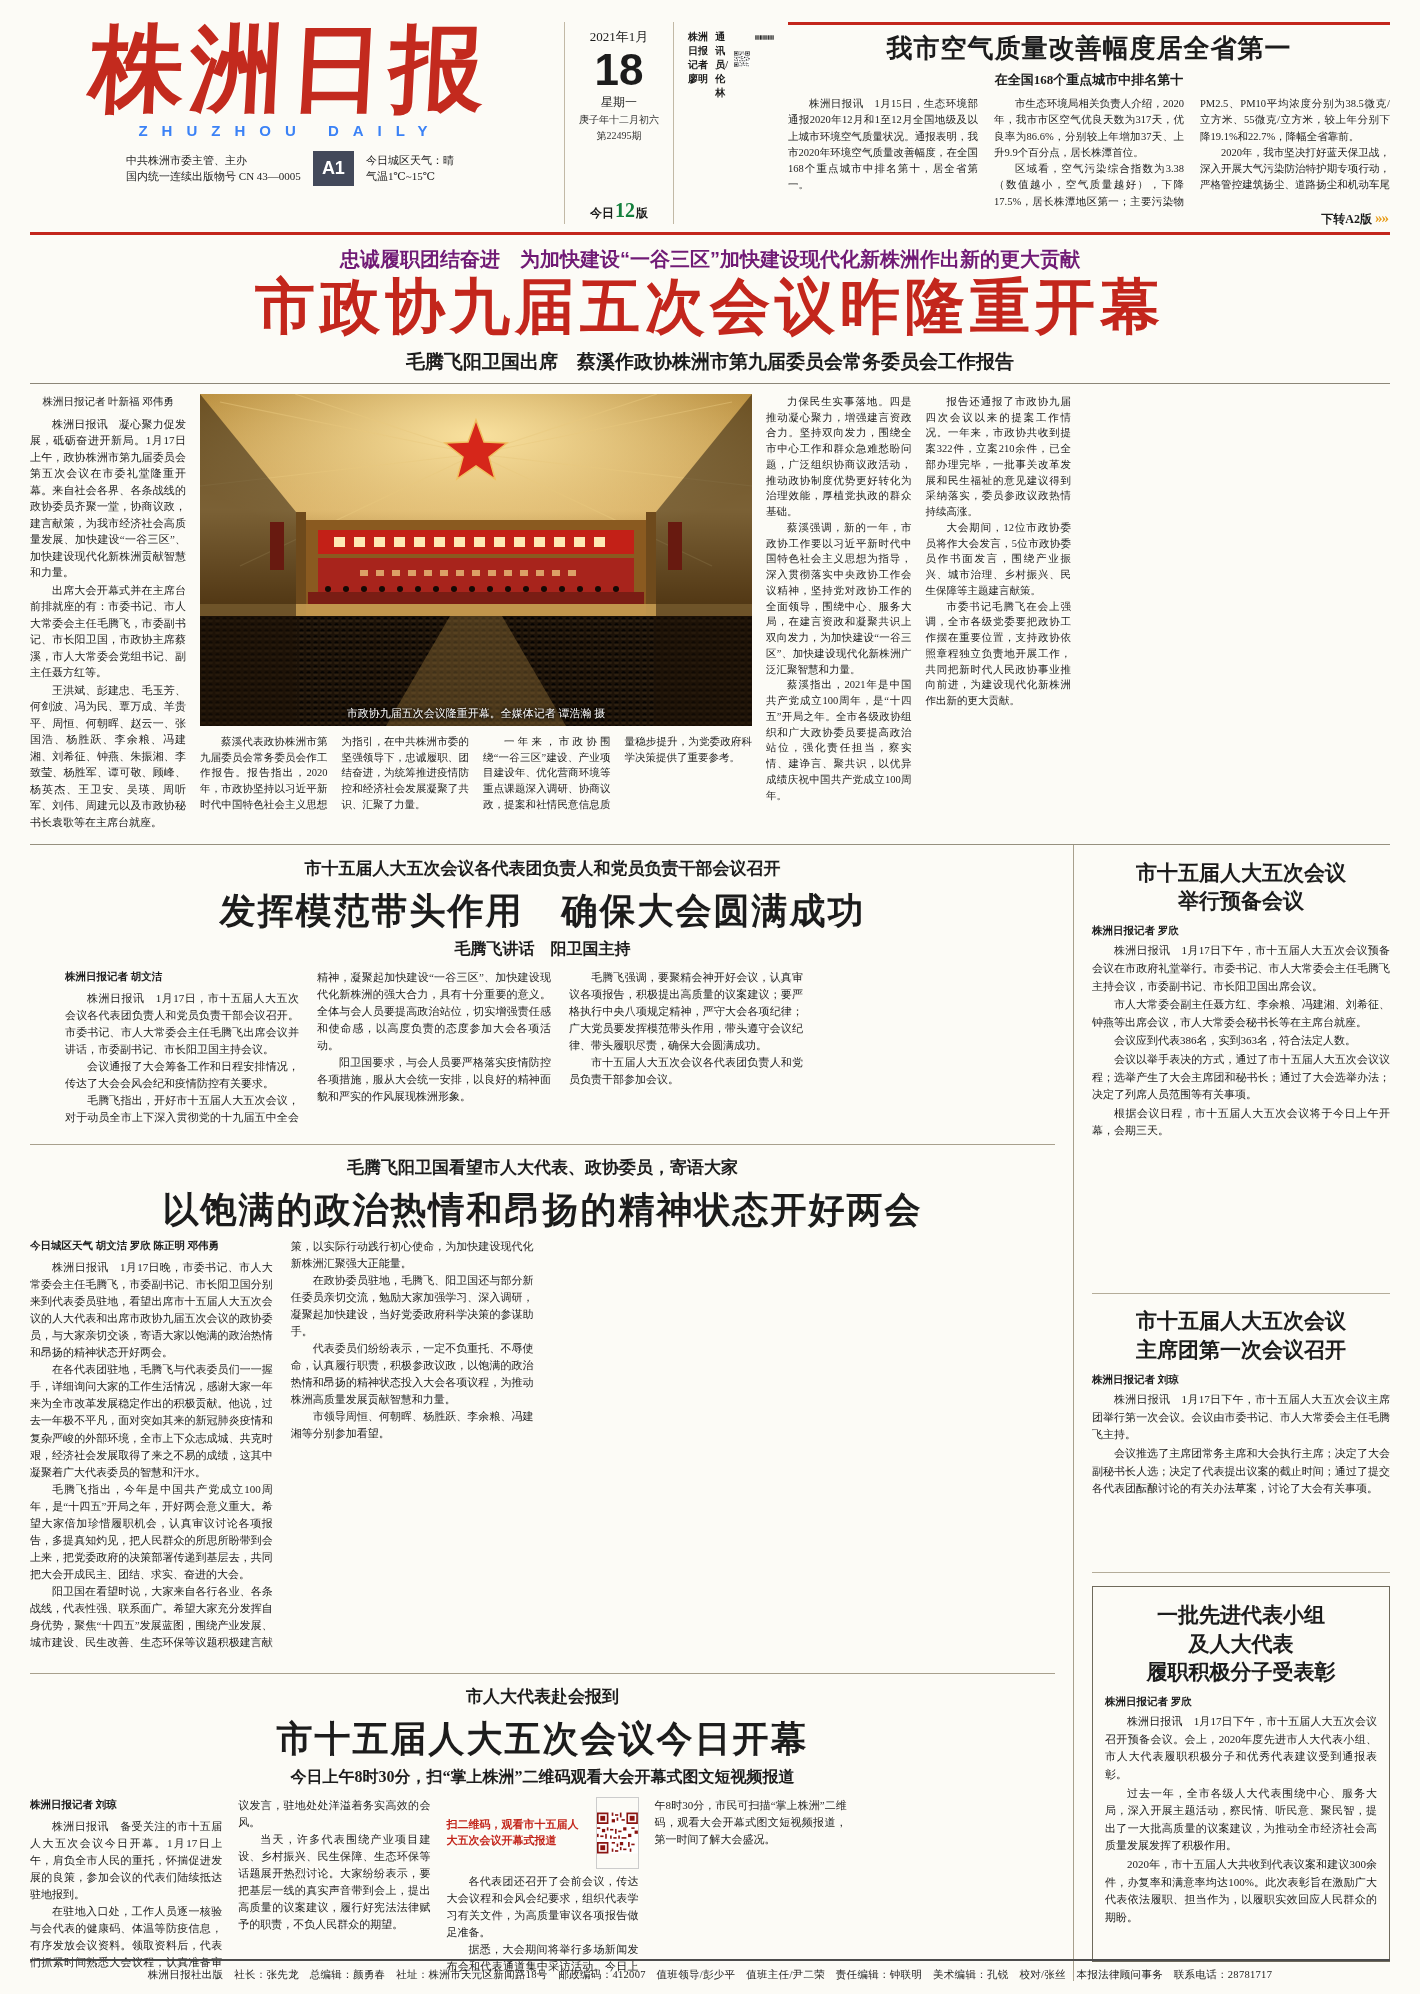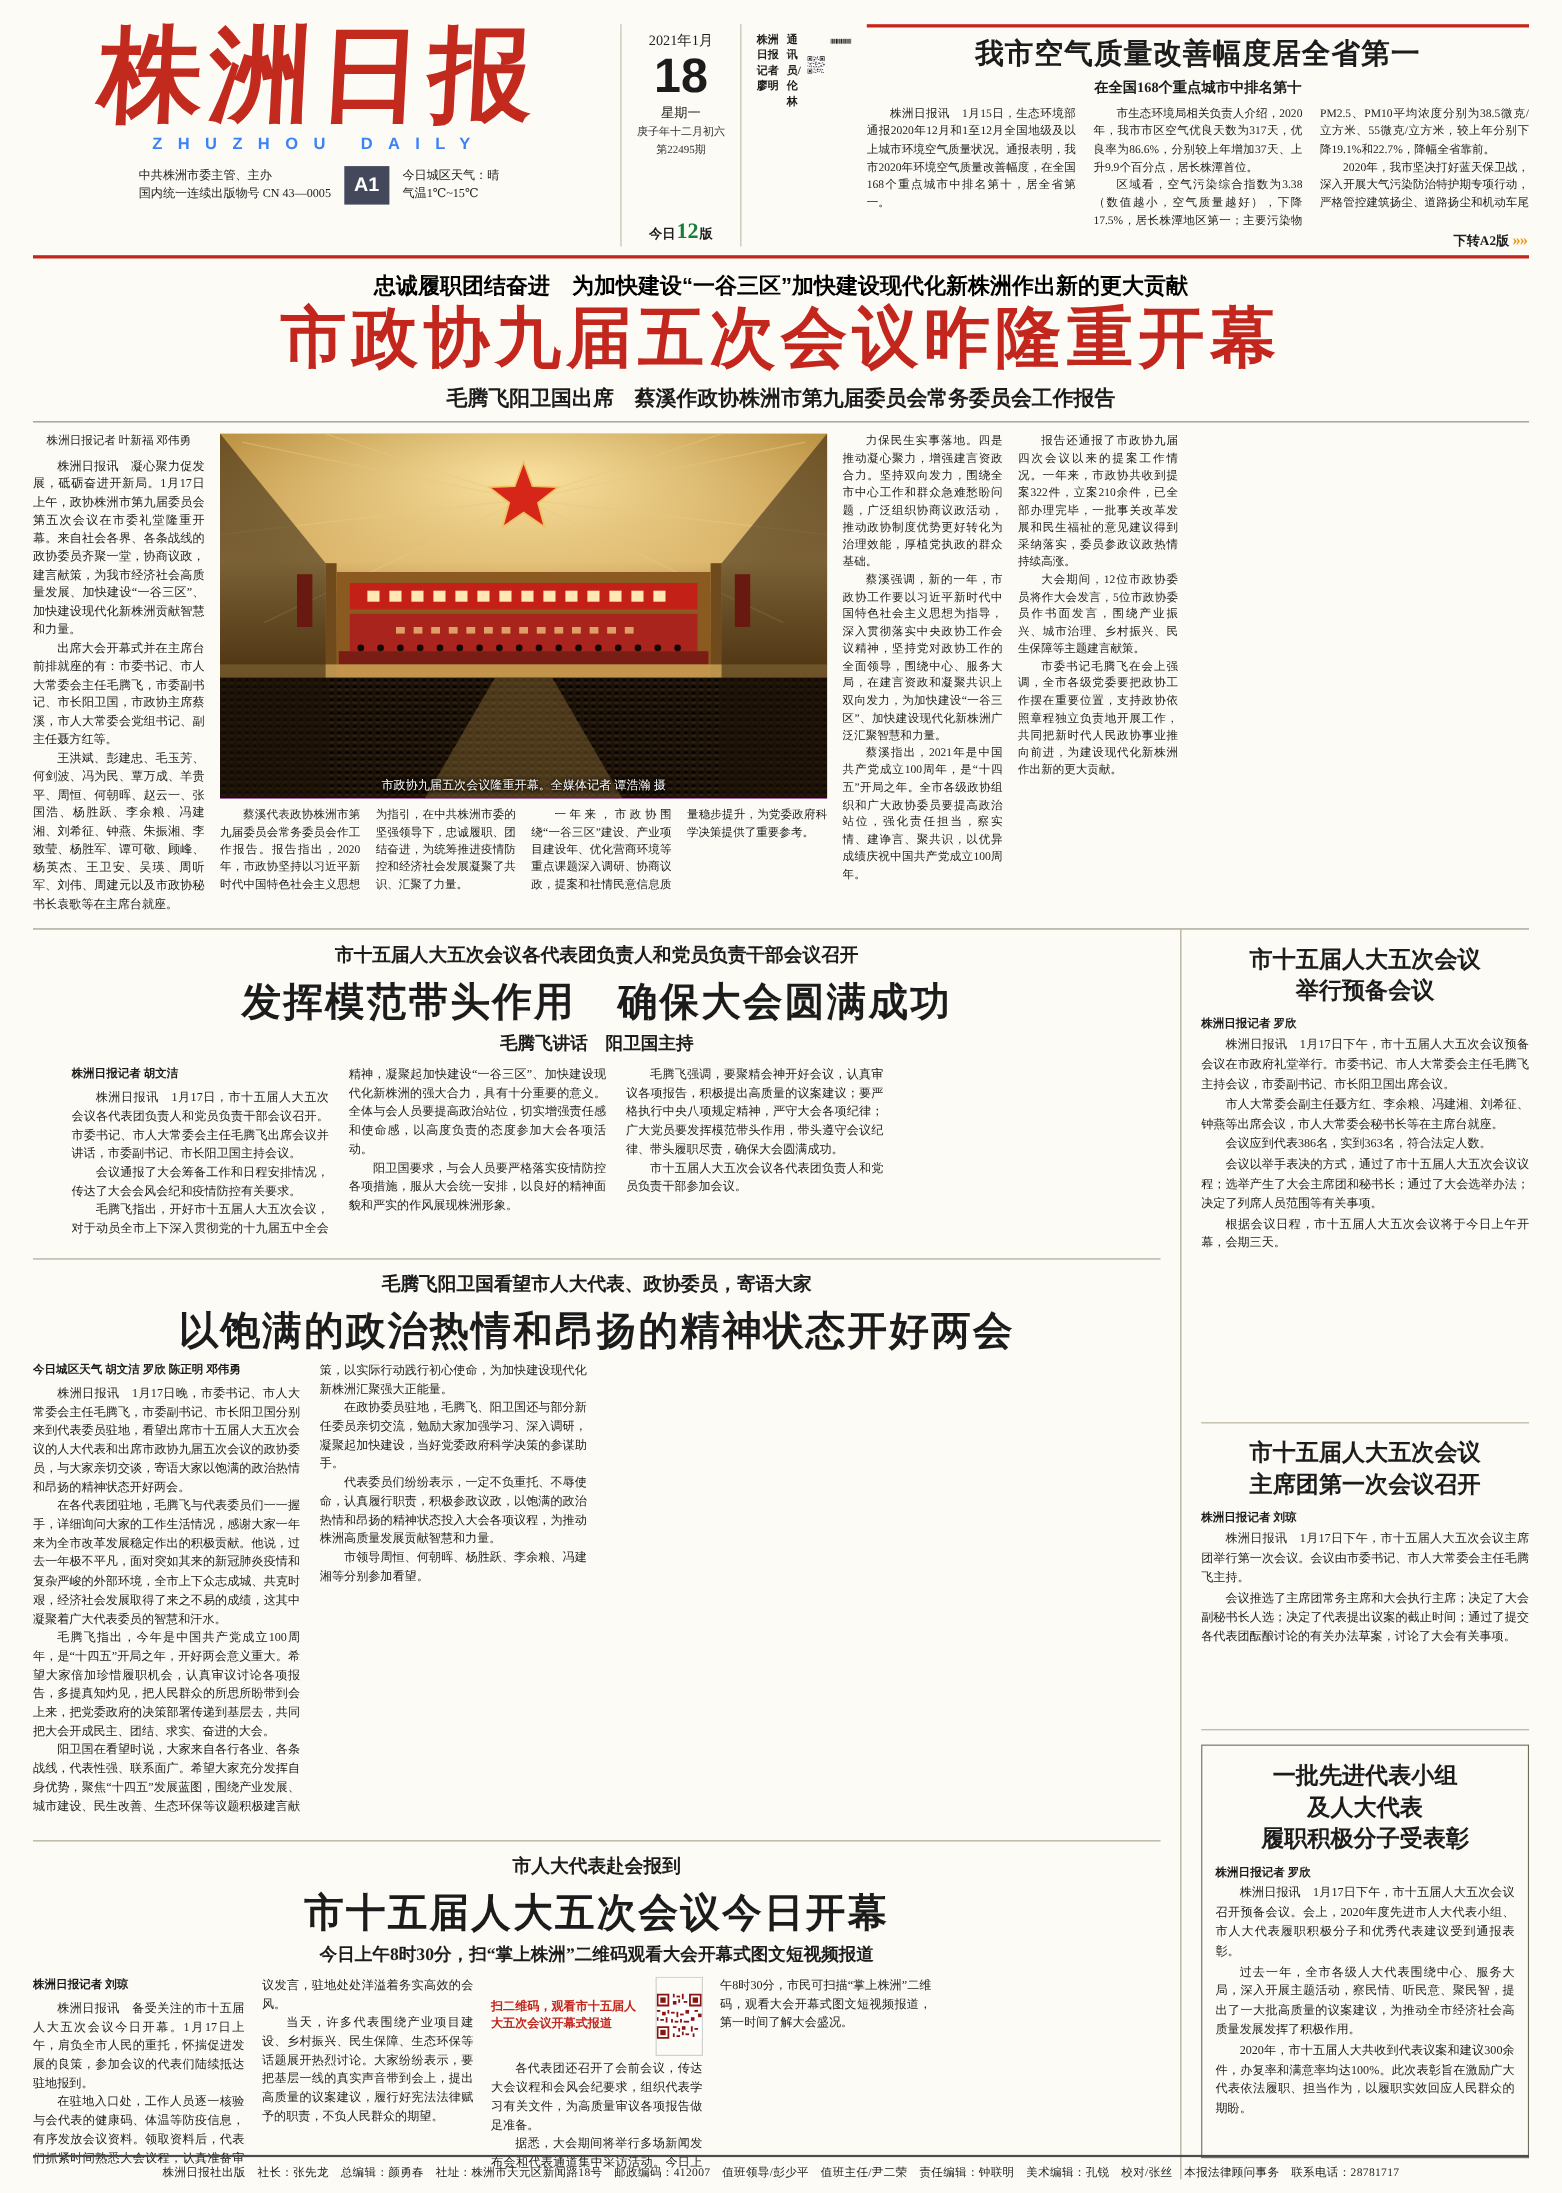--- a/index.html
+++ b/index.html
@@ -36,29 +36,29 @@
                  font-family:"Liberation Sans","DejaVu Sans",sans-serif; }
   .ts-deck { font-size:13px; text-align:center; margin:5px 0 7px; font-weight:600; }
   .ts-body { column-count:3; column-gap:16px; column-fill:auto; height:120px; overflow:hidden;
              font-size:10.5px; line-height:1.55; }
   .jump { position:absolute; right:2px; bottom:-4px; font-size:12px; font-weight:bold; background:#fcfbf6; padding-left:6px; }
   .jump-arrows { color:#e79b16; font-size:15px; font-weight:900; letter-spacing:-1px; }
 
   .red-rule { height:3px; background:#c3261c; margin:8px 0 2px; }
 
   
-  .lead-kicker { text-align:center; color:#000000; font-size:20px; font-weight:700; padding:9px 0 2px;
+  .lead-kicker { text-align:center; color:#701a75; font-size:20px; font-weight:700; padding:9px 0 2px;
                  font-family:"Liberation Sans","DejaVu Sans",sans-serif; }
   .lead-headline { text-align:center; color:#c3261c; font-size:60px; font-weight:900; letter-spacing:5px; line-height:1.08;
                    font-family:"Liberation Sans","DejaVu Sans",sans-serif; }
   .lead-deck { text-align:center; font-size:19px; font-weight:600; padding:9px 0 8px; border-bottom:1px solid #8c8678; margin-bottom:10px; }
   .lead-body { display:grid; grid-template-columns:156px 552px 1fr; column-gap:14px; height:436px; overflow:hidden; }
   .lead-col-left { overflow:hidden; font-size:11px; line-height:1.5; }
   .lead-byline { text-align:center; font-size:10.5px; margin-bottom:6px; }
-  .photo-wrap { position:relative; width:552px; height:332px; overflow:hidden; background:#d946ef; }
+  .photo-wrap { position:relative; width:552px; height:332px; overflow:hidden; background:#ec4899; }
   .photo-wrap svg { display:block; width:100%; height:100%; }
   .photo-caption { position:absolute; left:0; right:0; bottom:5px; text-align:center; color:#fff;
                    font-size:11px; text-shadow:0 1px 3px #000, 0 0 4px #000; }
   .lead-bottom-cols { margin-top:8px; column-count:4; column-gap:14px; column-fill:auto; height:92px; overflow:hidden;
                       font-size:10.5px; line-height:1.5; }
   .lead-col-right { column-count:4; column-gap:14px; column-fill:auto; height:436px; overflow:hidden;
                     font-size:10.5px; line-height:1.5; }
 
   
   .mid { display:grid; grid-template-columns:1fr 316px; border-top:1px solid #96907f; margin-top:14px; }

